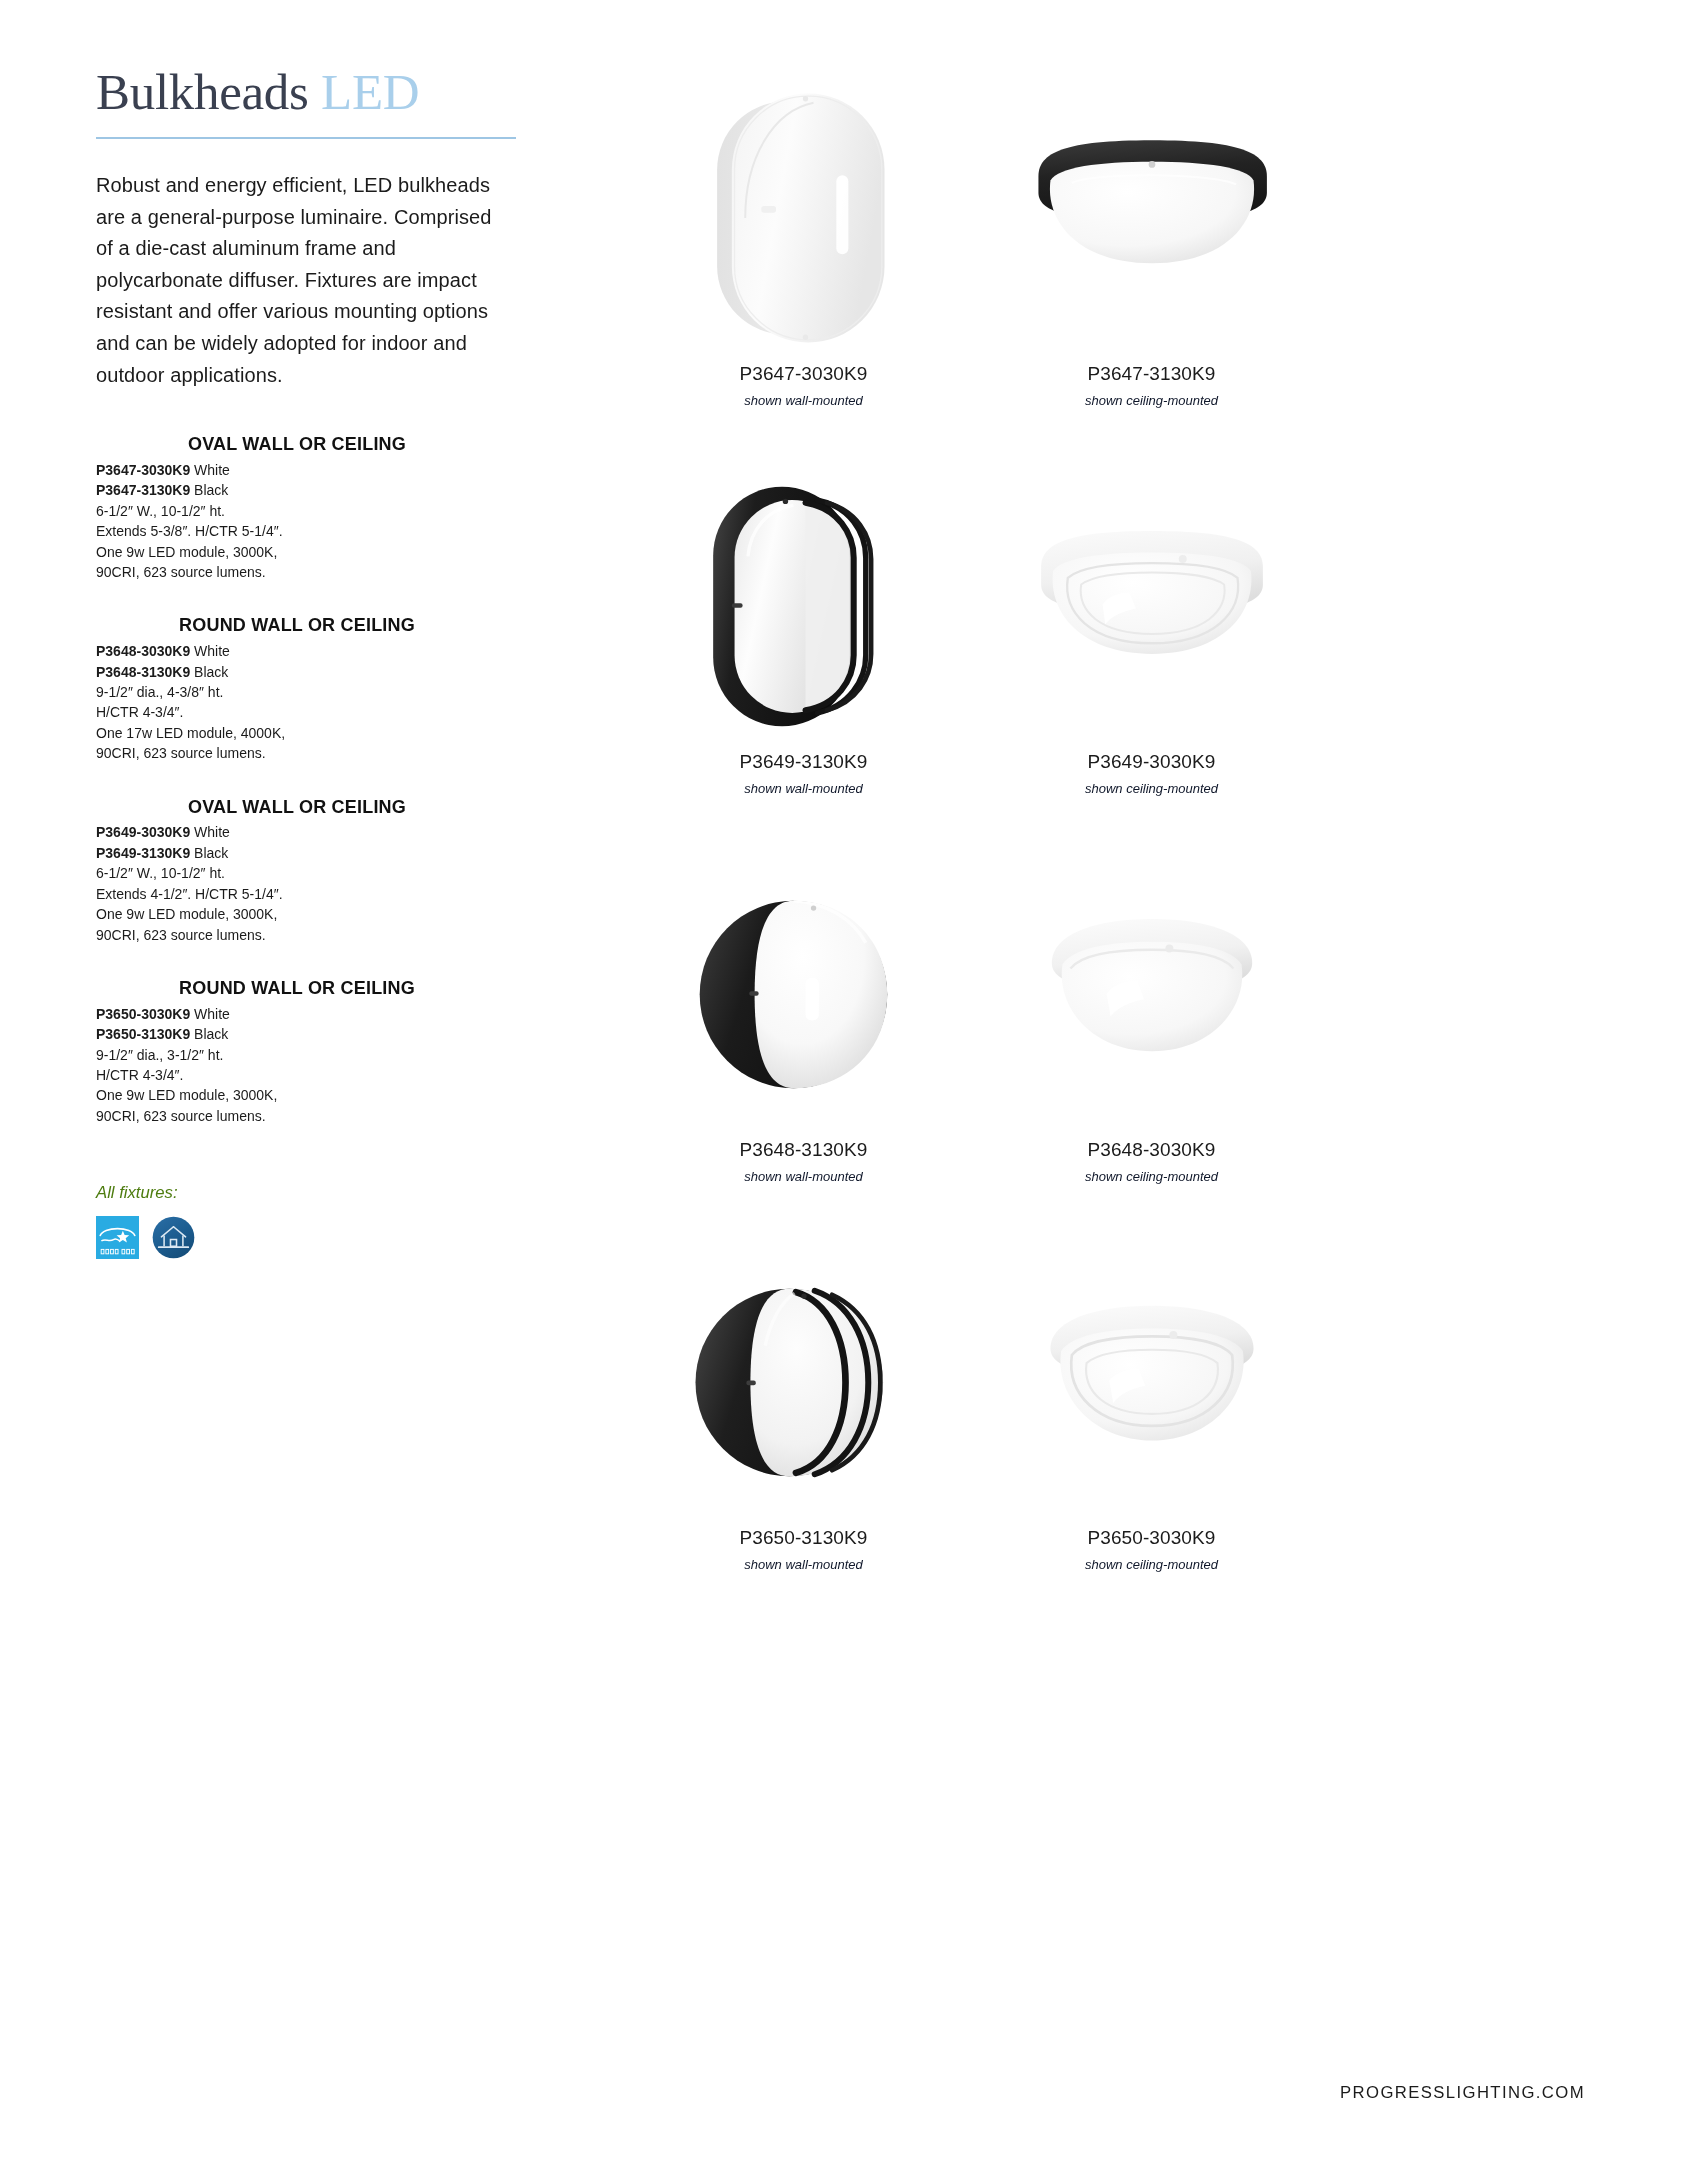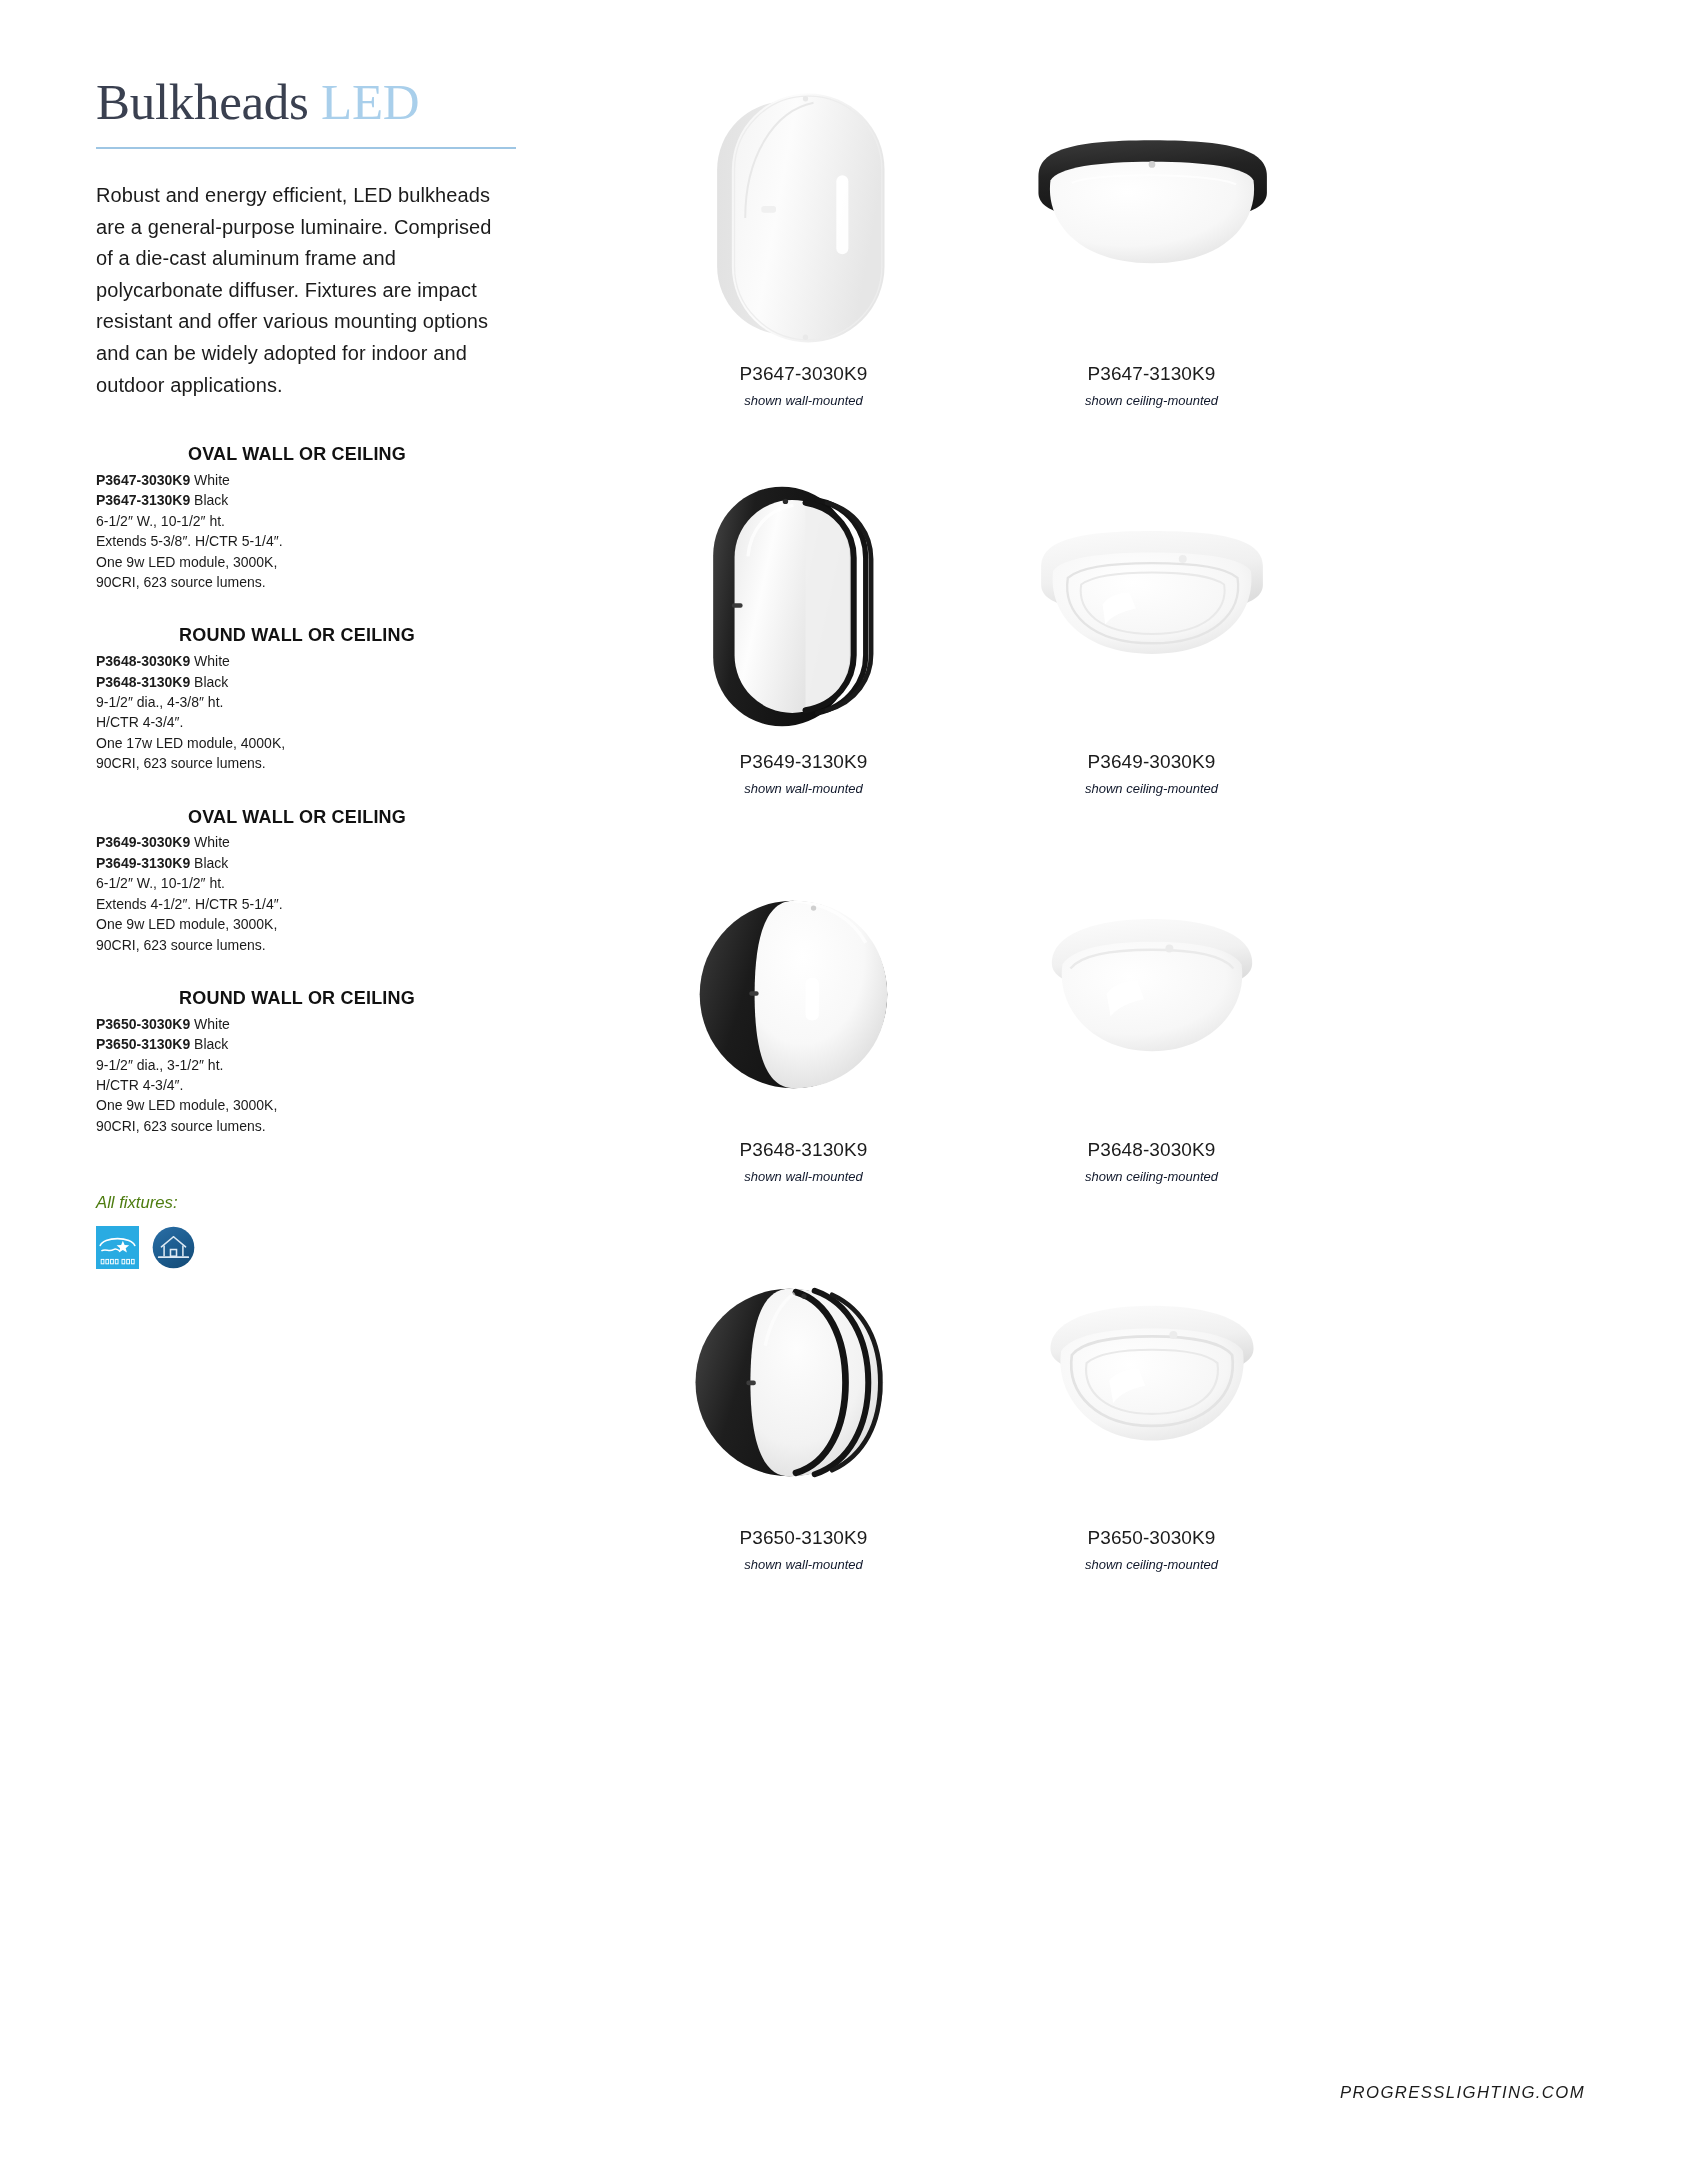--- a/index.html
+++ b/index.html
@@ -13,21 +13,21 @@
     position: relative;
     font-family: "Liberation Sans", sans-serif;
     color: #1a1a1a;
     overflow: hidden;
   }
 
   
   .left-col {
     position: absolute;
     left: 96px;
-    top: 76px;
+    top: 66px;
     width: 428px;
   }
 
   .page-title {
     font-family: "Liberation Serif", serif;
     font-size: 51px;
     line-height: 1.05;
     letter-spacing: -0.3px;
     margin: 0;
     padding: 0 0 17.4px 0;
@@ -125,21 +125,20 @@
 
   
   .footer {
     position: absolute;
     right: 96px;
     bottom: 80px;
     font-size: 16.7px;
     letter-spacing: 1.4px;
     color: #1b1b1b;
     text-align: right;
-    font-style: italic;
   }
 </style>
 </head>
 <body>
 
 <div class="left-col">
 
   <h1 class="page-title">
     <span class="title-main">Bulkheads</span>
     <span class="title-accent">LED</span>

